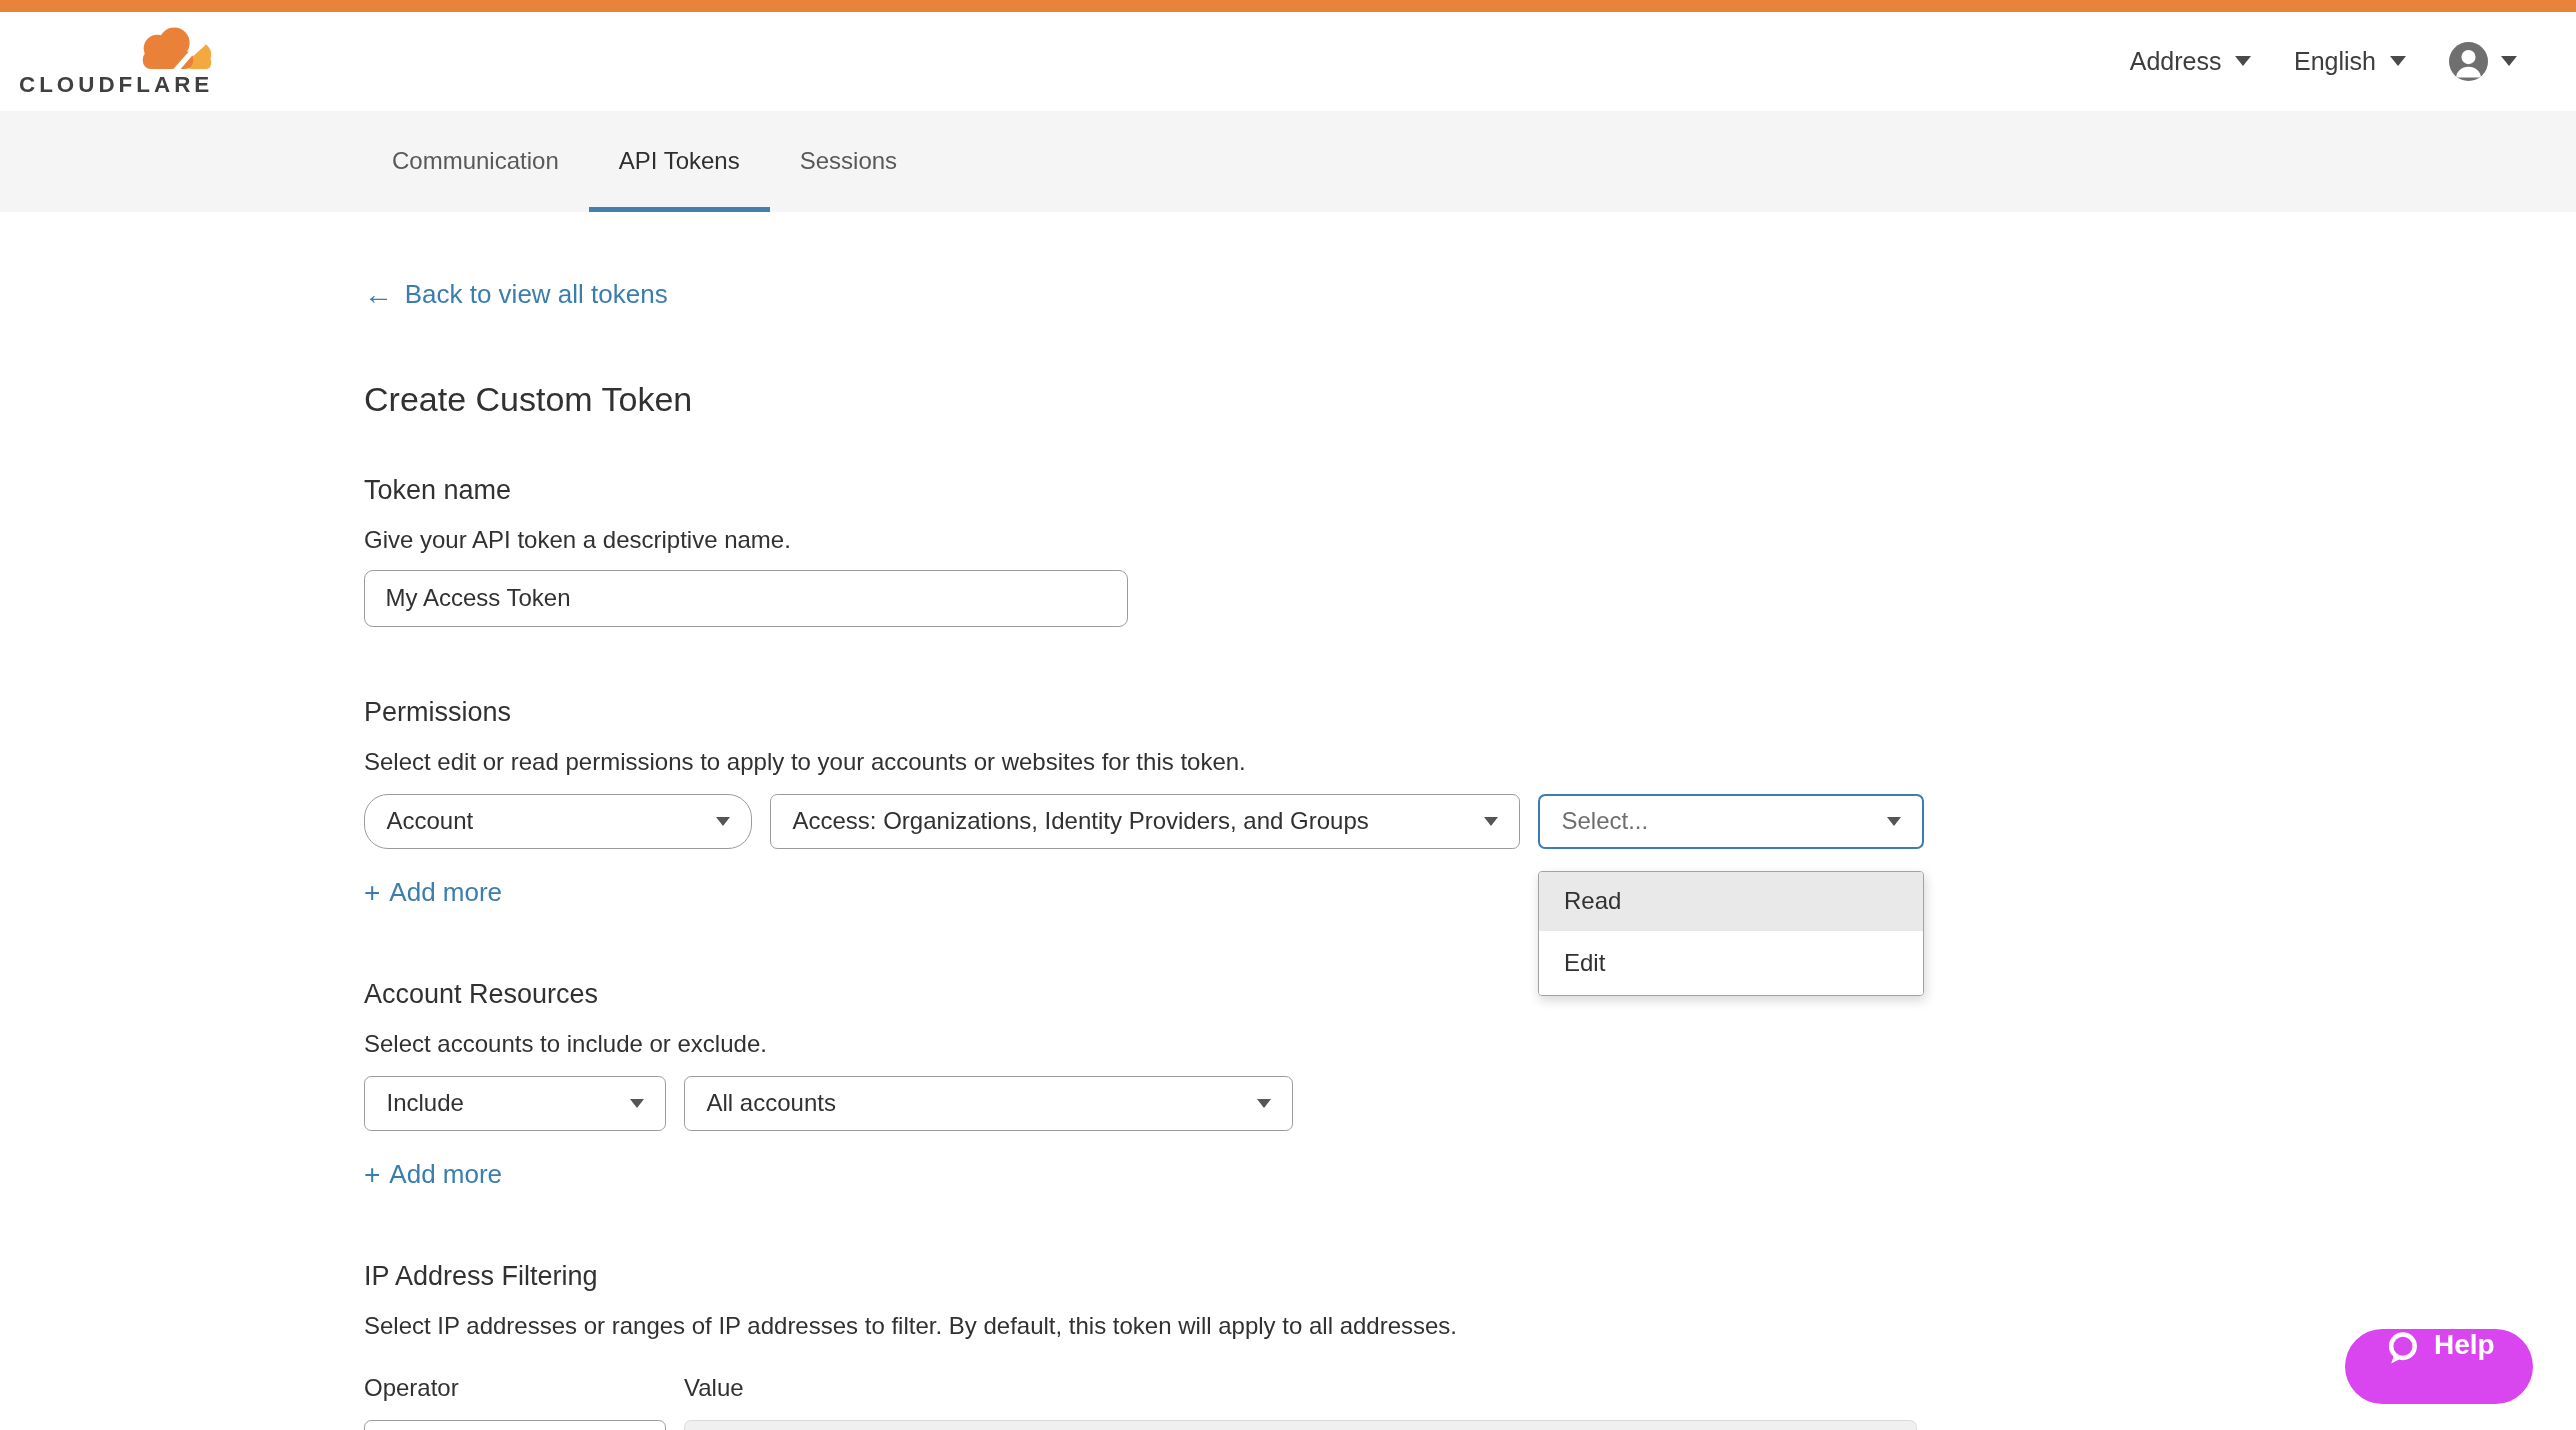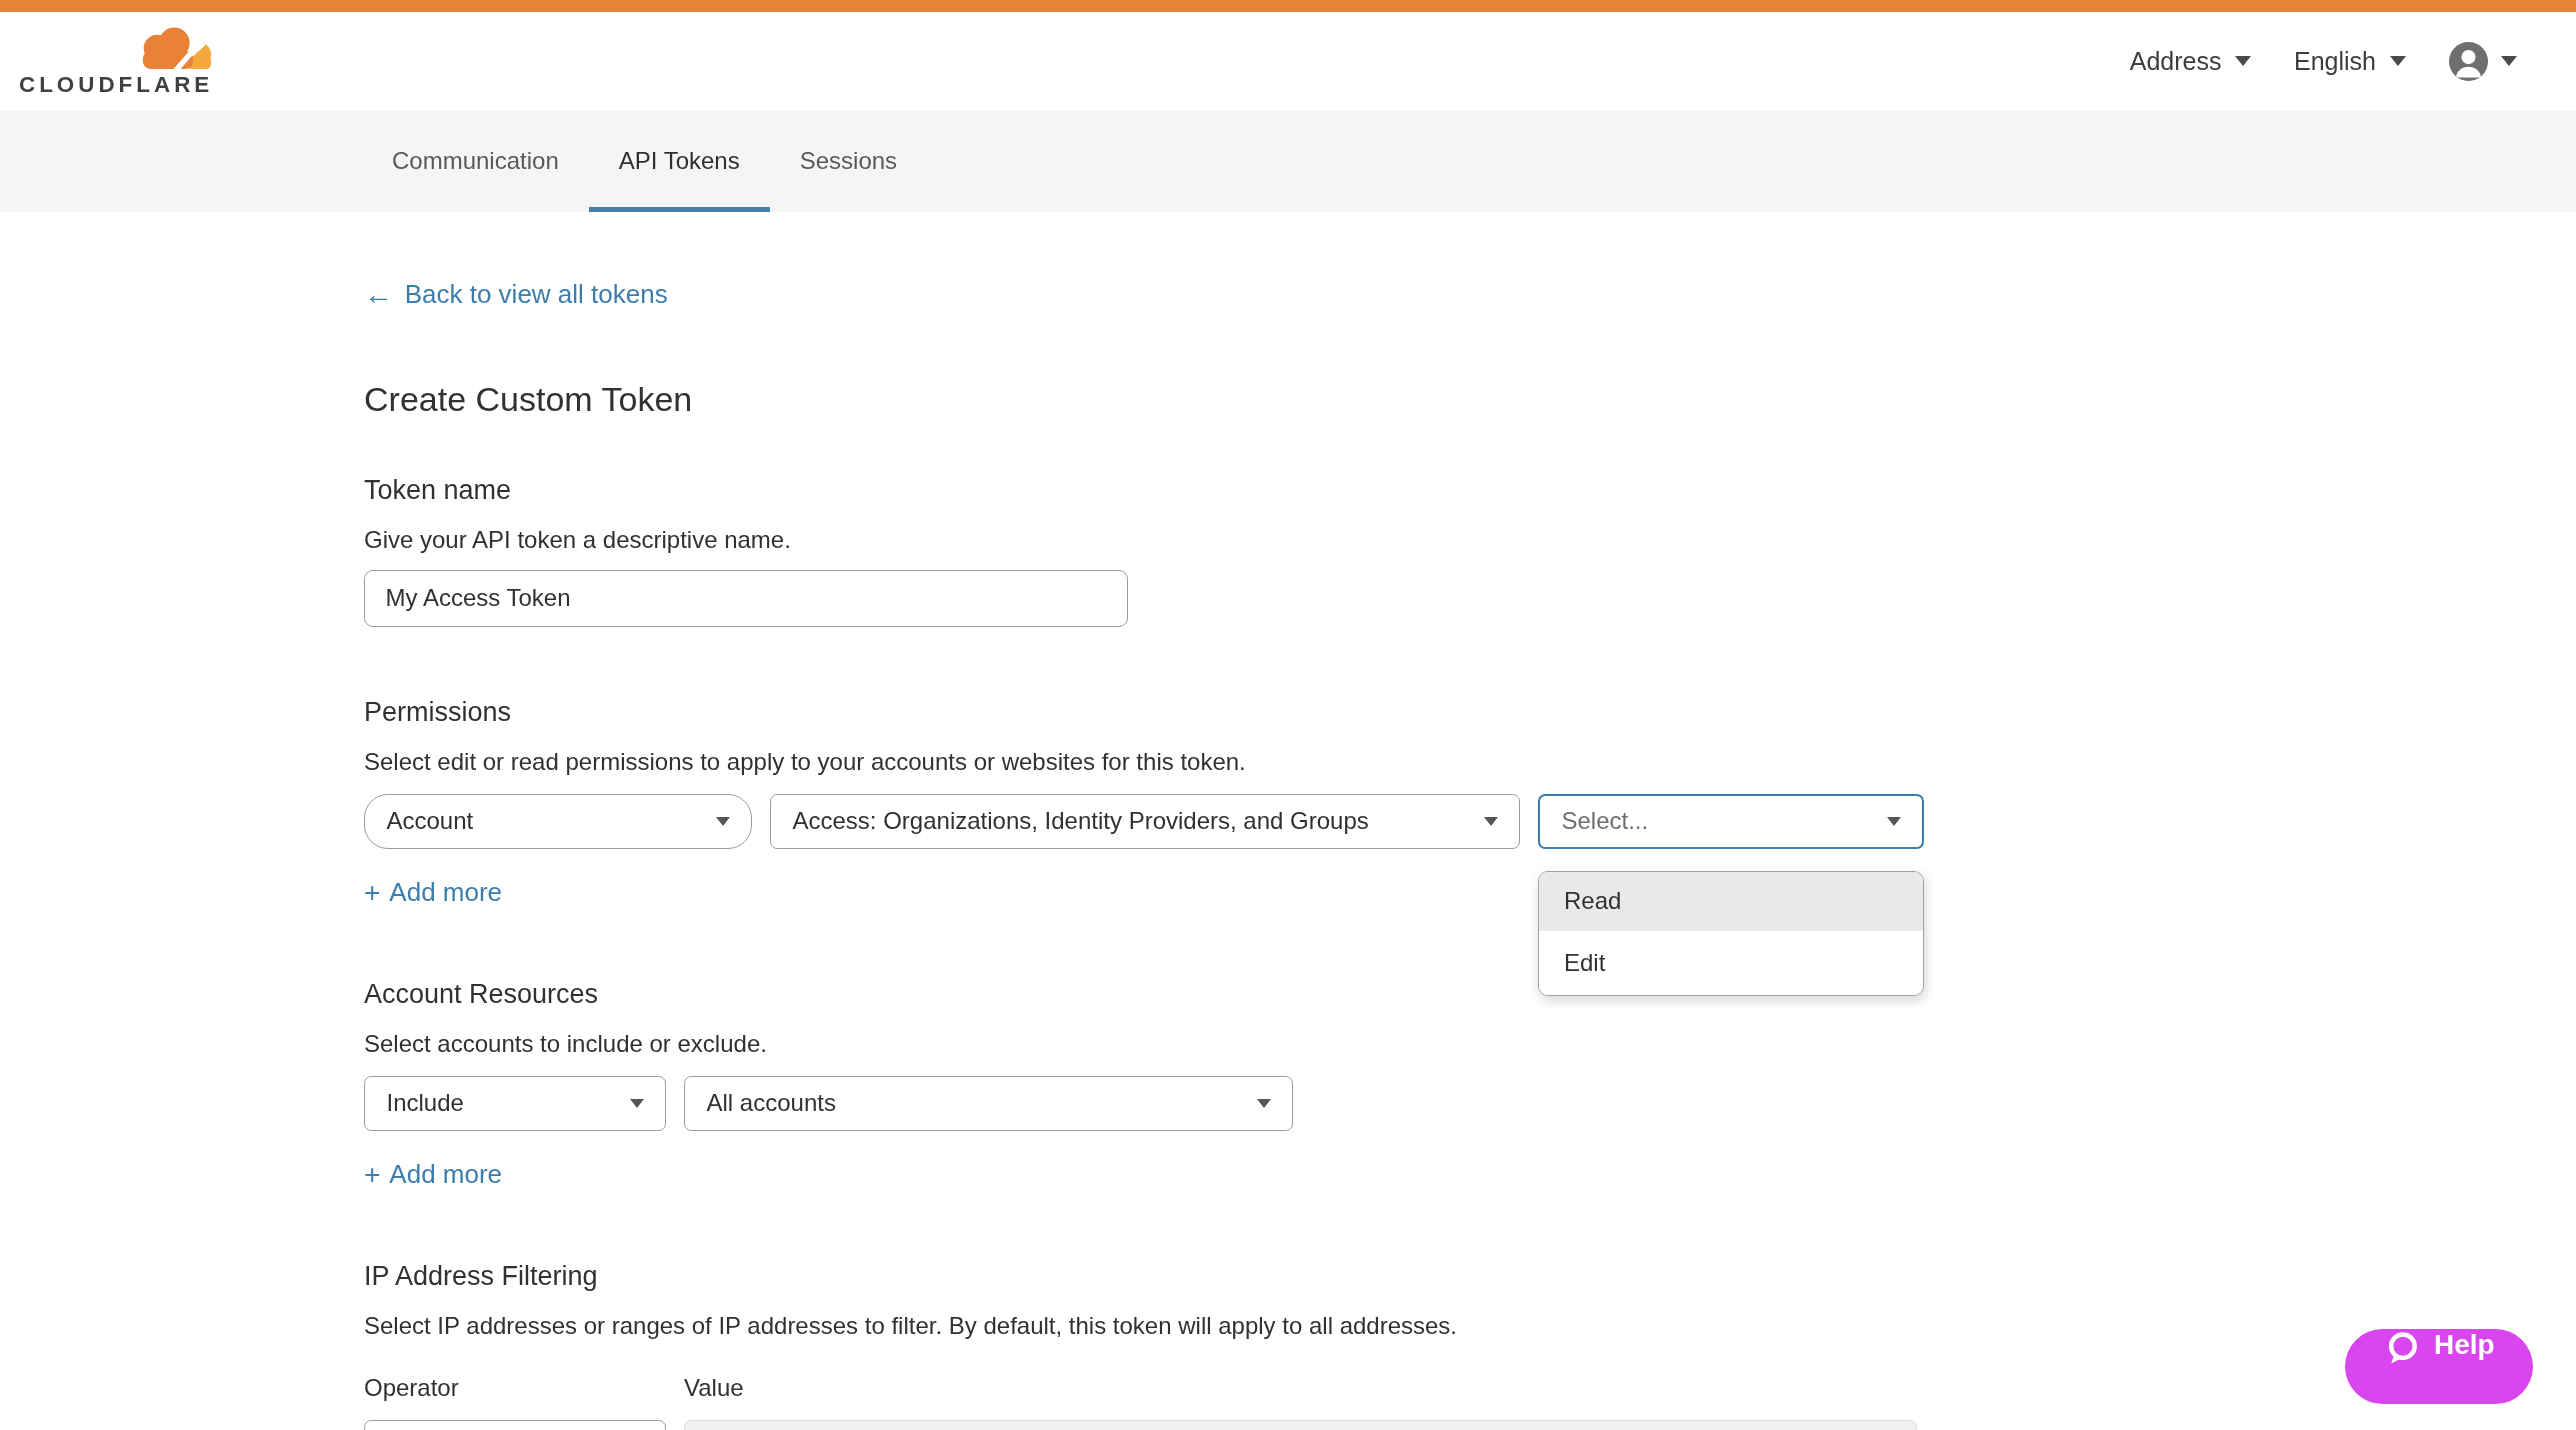--- a/index.html
+++ b/index.html
@@ -50,21 +50,21 @@
   .select.focused { border:2.7px solid #3b7dad; }
 
   .w-cat { width:388px;border-radius:24px; }
   .w-group { width:750px; }
   .w-access { width:386px; }
   .w-mode { width:302px; }
   .w-accounts { width:609px; }
 
   .select-wrap { position:relative;text-align:right; }
   .dropdown-menu { position:absolute; top:77px; left:0; width:386px; background:#fff;
-                   border:1.8px solid #a2a2a2; border-radius:10px; z-index:10;
+                   border:1.8px solid #a2a2a2; border-radius:4px; z-index:10;
                    box-shadow:1.8px 4.5px 10.8px rgba(0,0,0,0.15); overflow:hidden; }
   .dropdown-option { display:flex; align-items:center; padding-left:25px; font-size:24px; color:#313131; cursor:pointer; }
   .dropdown-option.first { height:59px; background:#e9e9e9; }
   .dropdown-option.second { height:64px; background:#fff; }
 
   .add-more { margin-top:28px; display:inline-flex; align-items:center; gap:9px;
               color:#3b7dad; font-size:26px; cursor:pointer; }
   .add-more .plus { font-size:28px; }
 
   .labels-row { margin-top:34px; display:flex; gap:18px; font-size:24px; color:#313131; }

